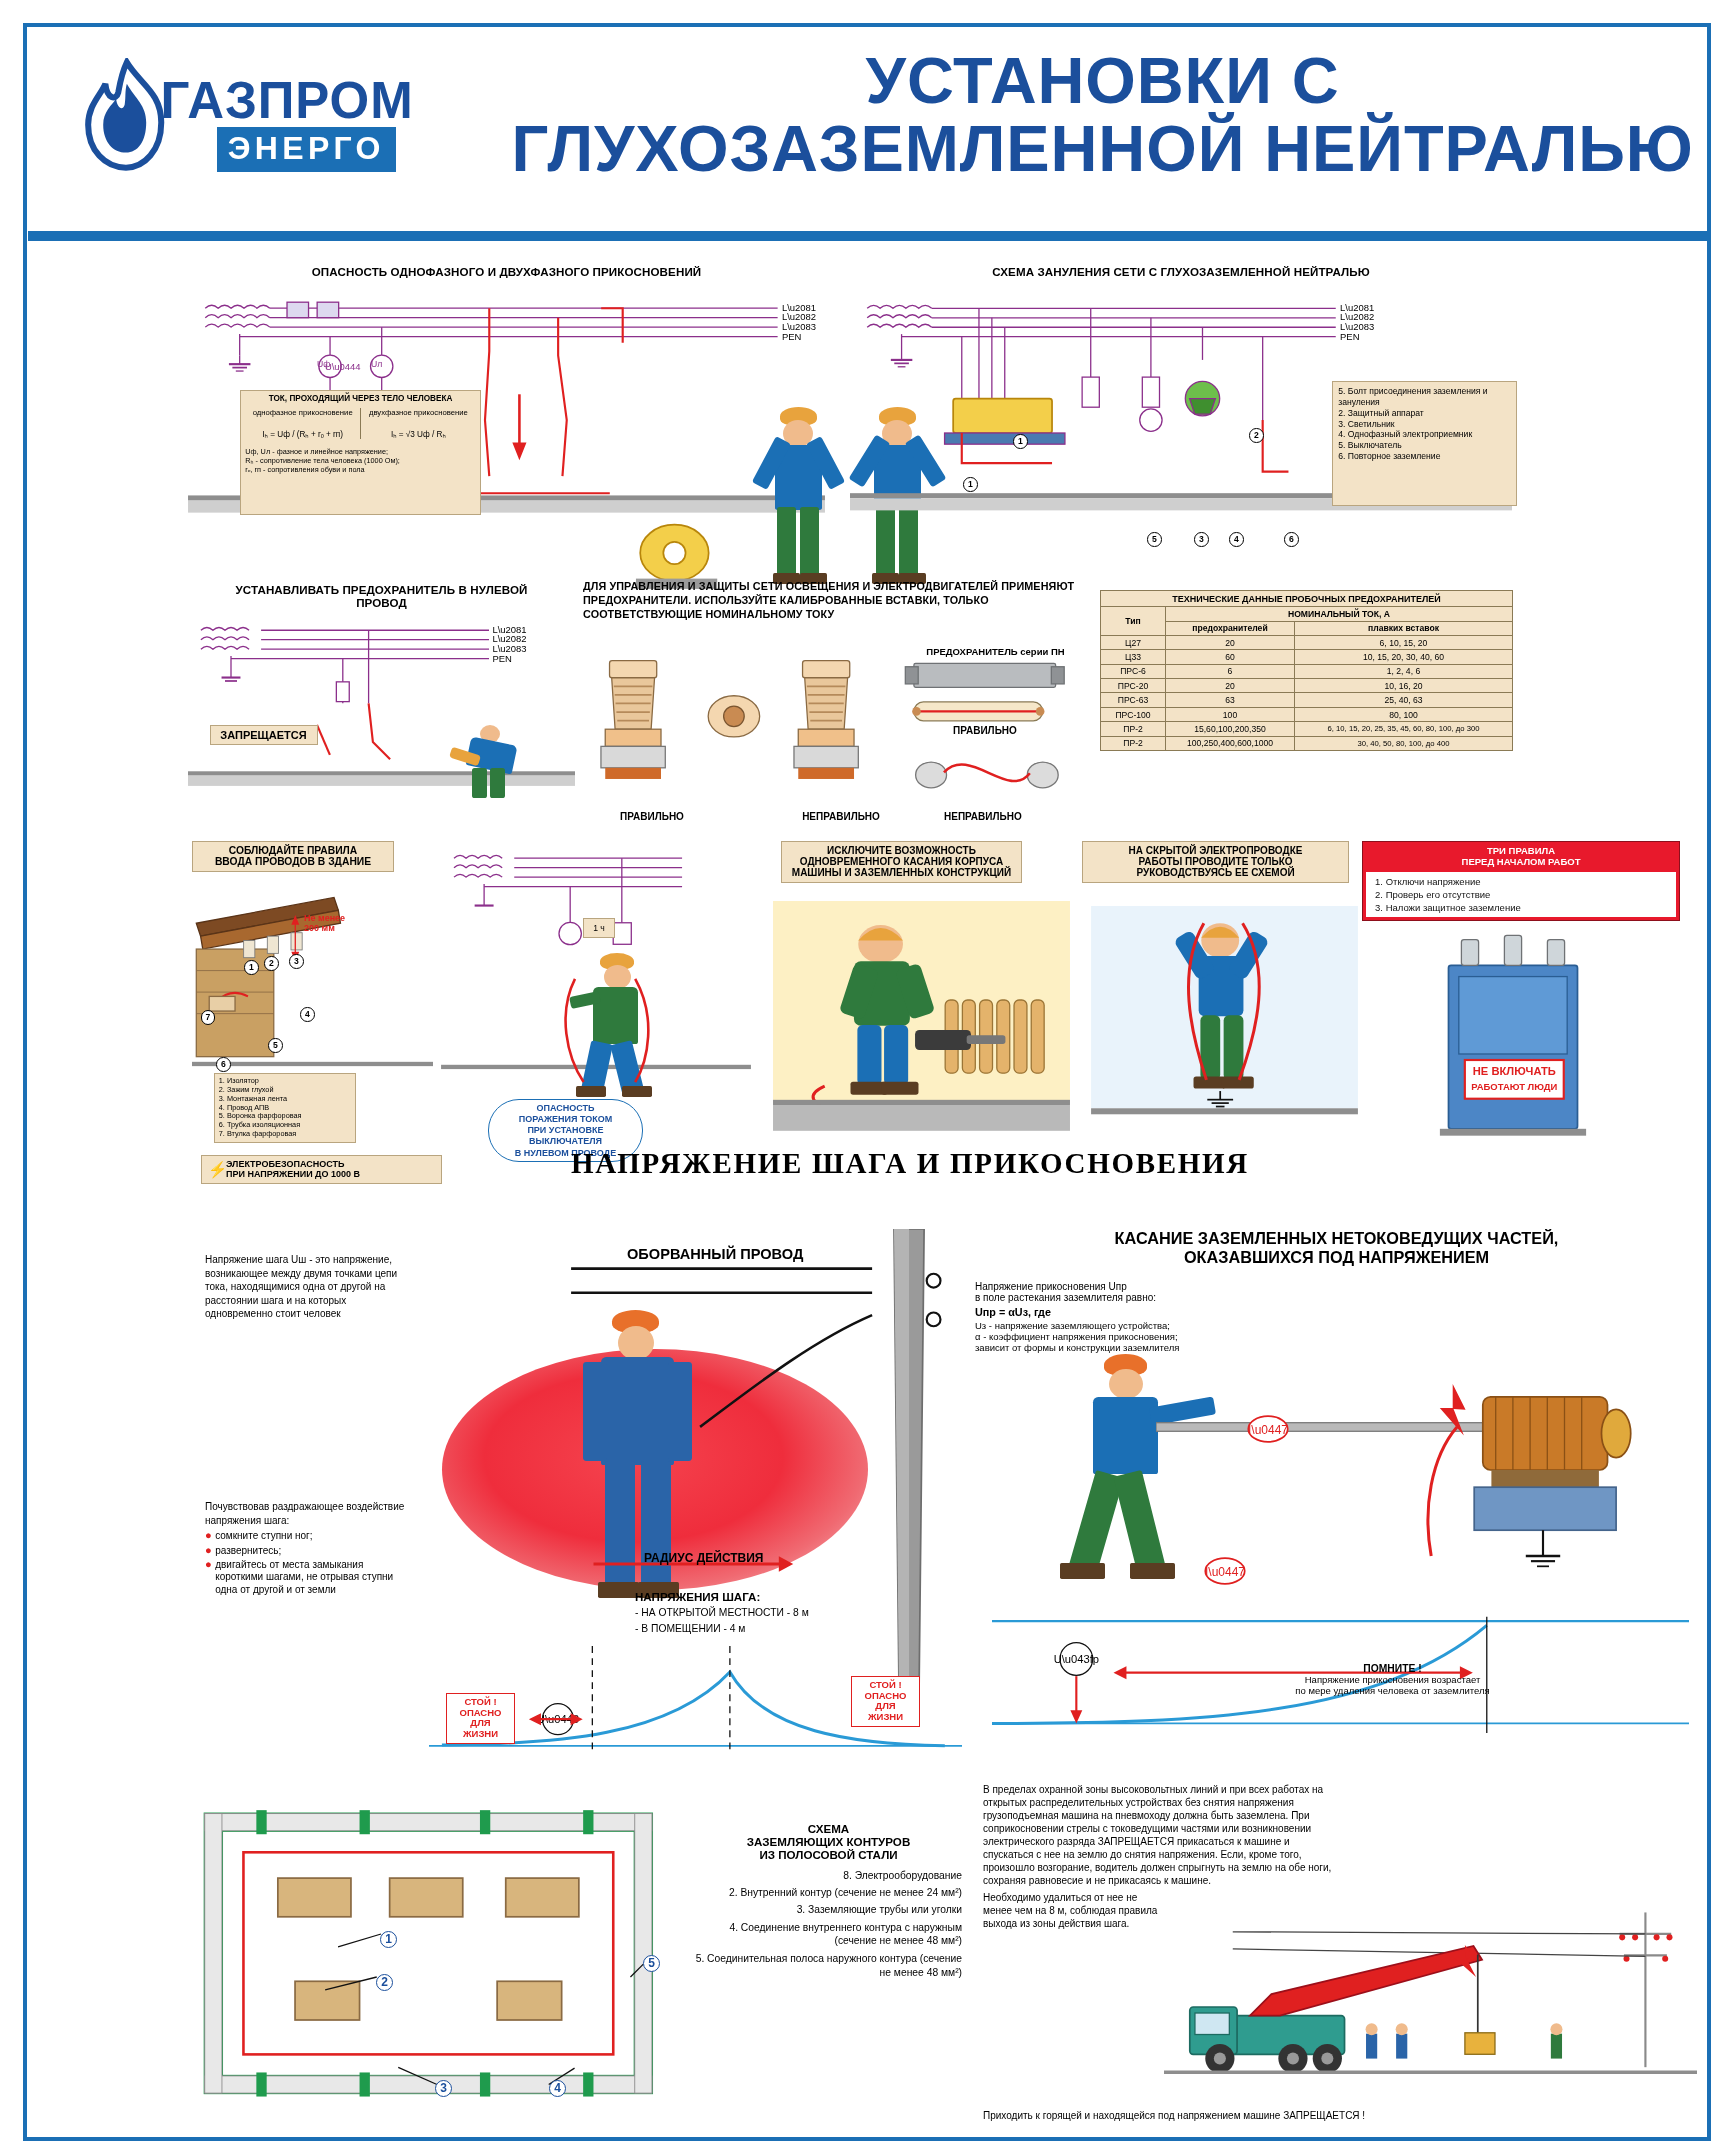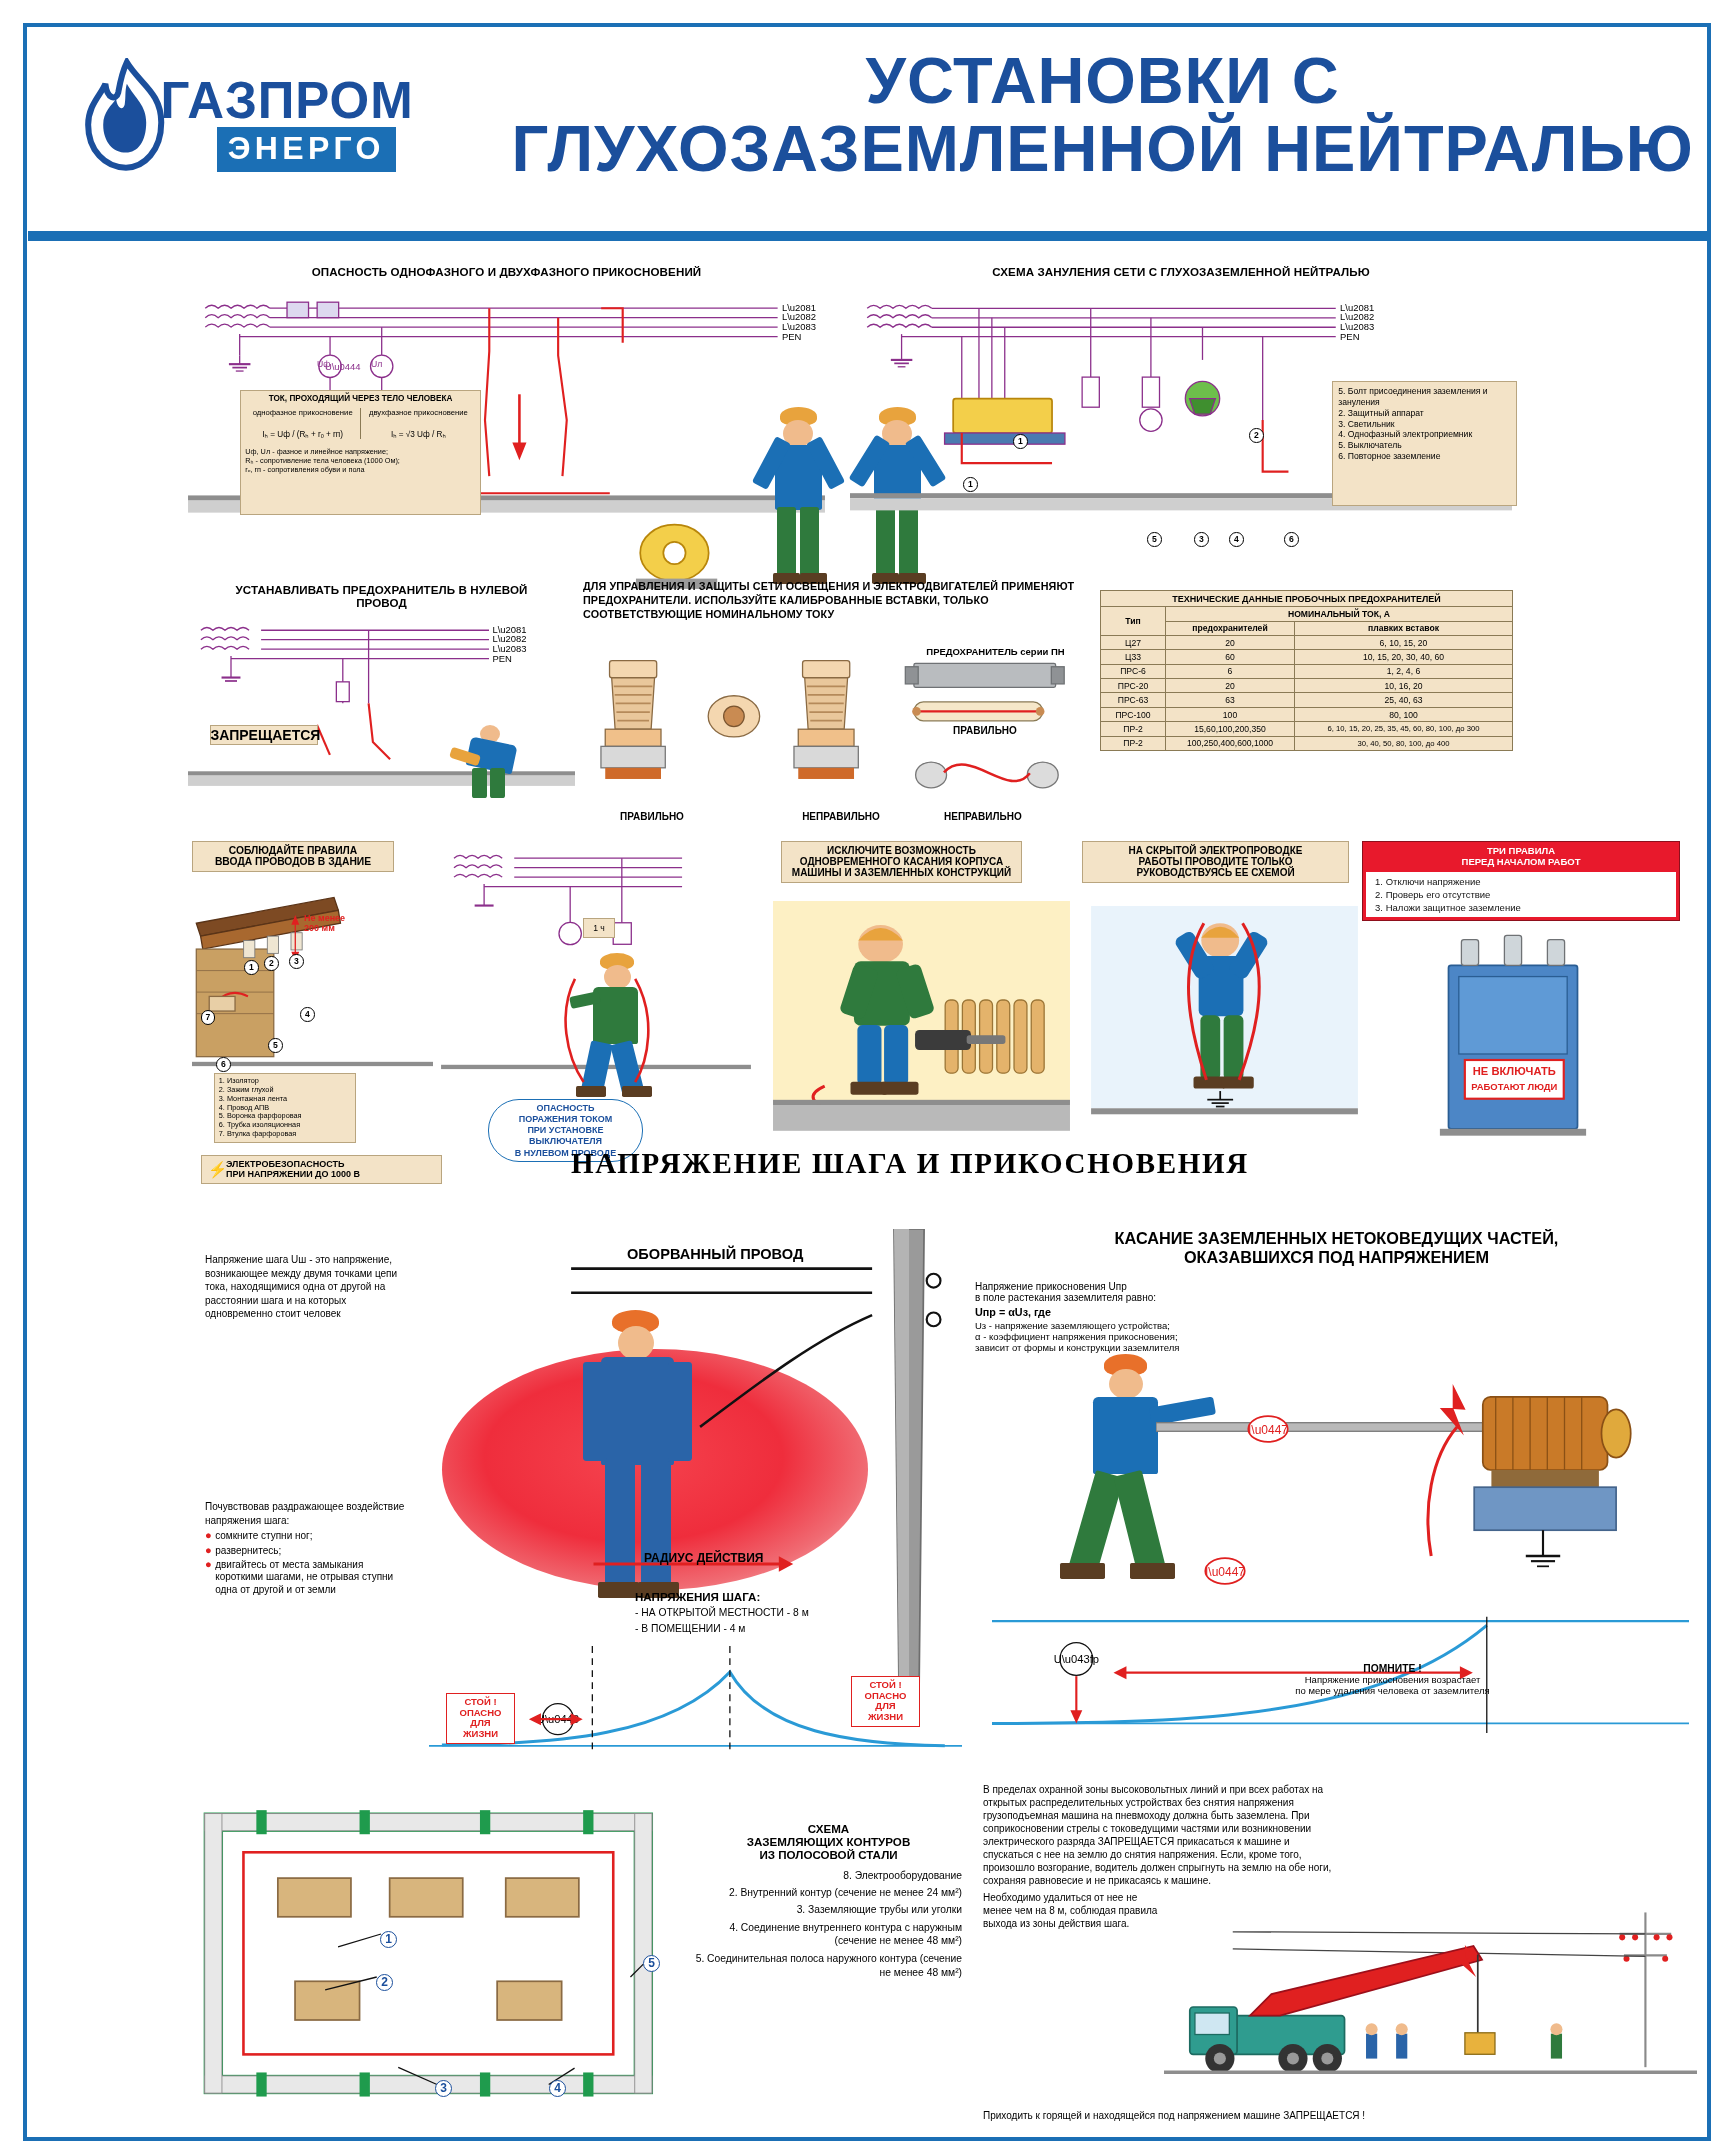--- a/index.html
+++ b/index.html
@@ -342,21 +342,21 @@
       <text x="708" y="90" font-size="22">L\u2083</text>
       <text x="708" y="114" font-size="22">PEN</text>
       <g stroke="#e02020" stroke-width="5" fill="none">
         <path d="M420 210 L430 300 L470 340"></path>
         <path d="M300 260 L330 330"></path>
       </g>
       <rect x="0" y="368" width="900" height="10" fill="#8e8e8e"></rect>
       <rect x="0" y="378" width="900" height="24" fill="#cfcfcf"></rect>
     </svg>
     <div class="tan" style="position:absolute; left:21.5px; top:142px; width:108px; height:20px; line-height:19px;">
-      <div style="text-align:center; font-size:14px; font-weight:bold;">ЗАПРЕЩАЕТСЯ</div>
+      <div style="text-align:center; font-size:11px; font-weight:bold;">ЗАПРЕЩАЕТСЯ</div>
     </div>
 
     <div class="person" style="left:258px; top:142px; width:86px; height:73px;">
       <div class="p-head" style="left:34px; top:0; width:20px; height:18px;"></div>
       <div class="p-body" style="left:21.5px; top:15.5px; width:47px; height:29px; background:#1b6fb5; transform:rotate(12deg);"></div>
       <div class="p-arm" style="left:4.3px; top:26px; width:30px; height:11.2px; background:#e8a33d; transform:rotate(18deg);"></div>
       <div class="p-leg" style="left:26px; top:43px; width:14.6px; height:30px; background:#2f7a3d;"></div>
       <div class="p-leg" style="left:44px; top:43px; width:14.6px; height:30px; background:#2f7a3d;"></div>
     </div>
   </div>

